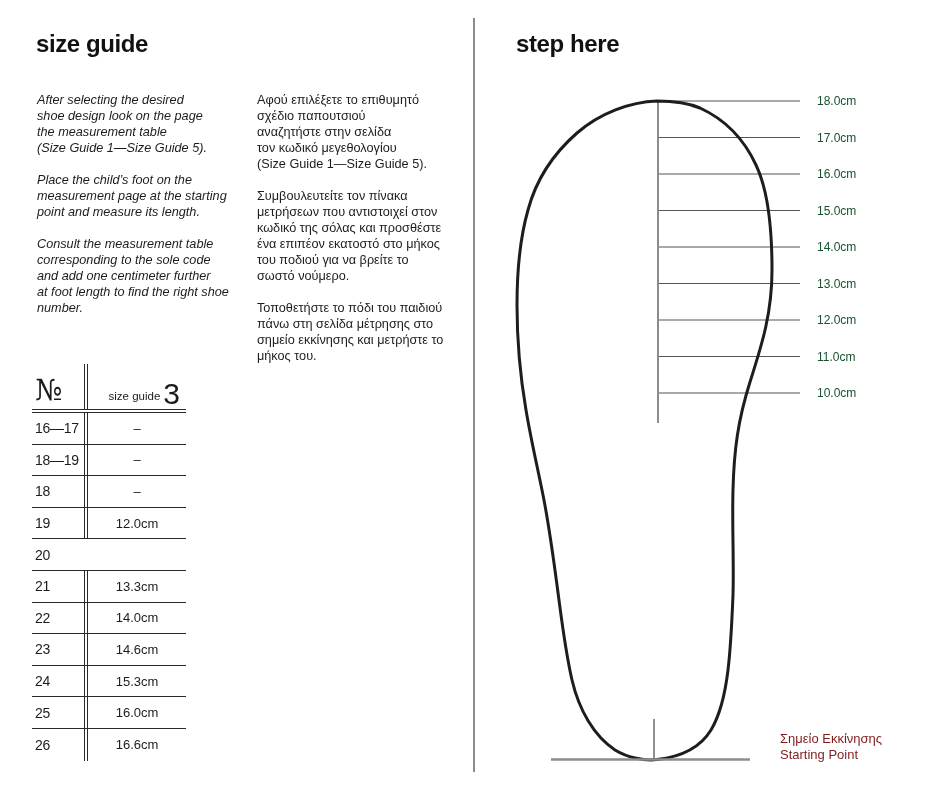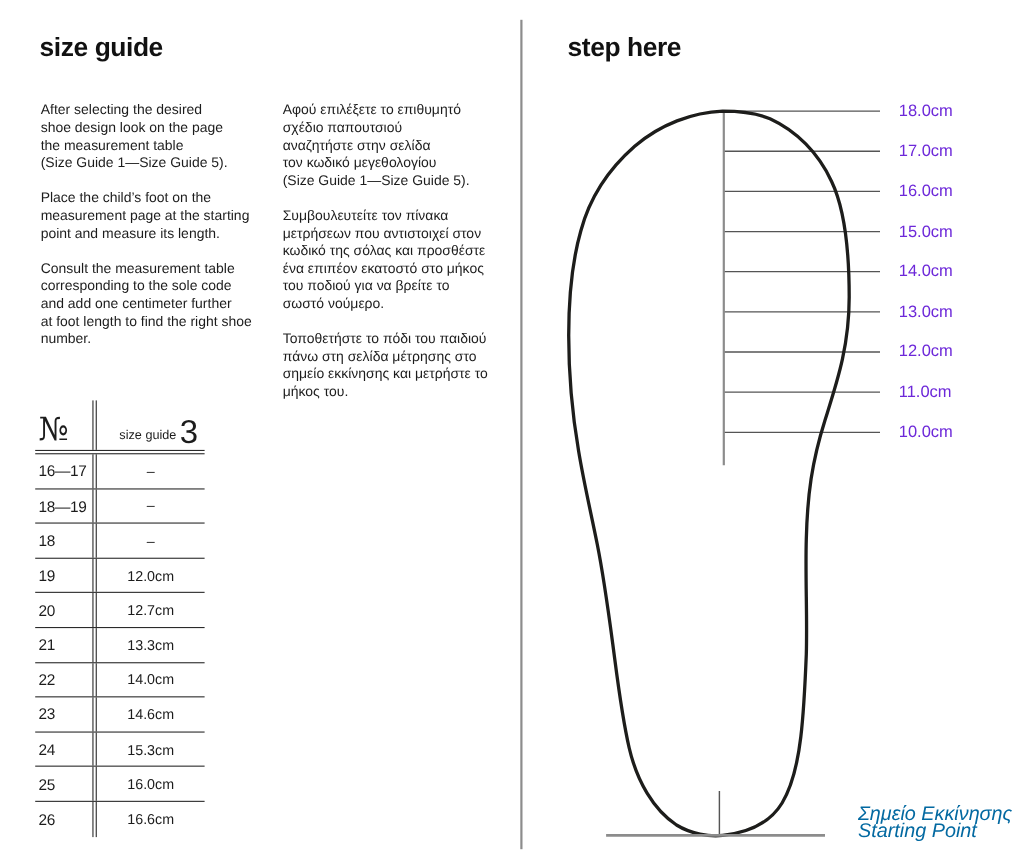--- a/index.html
+++ b/index.html
@@ -10,21 +10,21 @@
     position:absolute; top:30px;
     font-size:24px; font-weight:700; letter-spacing:-0.4px; color:#111;
   }
   #heading-left { left:36px; }
   #heading-right { left:516px;text-align:center; }
 
   .text-col {
     position:absolute; top:92px; width:222px;
     font-size:12.7px; line-height:16px; color:#1c1c1c;
   }
-  #col-en { left:37px; }
+  #col-en { left:37px;font-style:italic; }
   #col-el { left:257px; width:215px; }
   .text-col p { white-space:pre-line; margin:0 0 16px 0; }
 
   
   #size-table { position:absolute; left:32px; top:364px; width:154px; }
   .t-row { display:flex; height:31.6px; border-bottom:1px solid #2a2a2a; }
   .t-row:last-child { border-bottom:none; }
   .t-head { display:flex; height:49px; border-bottom:4px double #2a2a2a; }
   .c1 { width:52px; display:flex; align-items:center; padding-left:3px;
         font-size:14px; letter-spacing:-0.3px; }
@@ -37,23 +37,23 @@
   .sg-small { font-size:11.5px; padding-bottom:4px; padding-right:3px; }
   .sg-big { font-size:30px; font-weight:400; line-height:0.8; }
 
   
   #divider { position:absolute; left:473px; top:18px; width:2px; height:754px;
              background:#8c8c8c; }
 
   
   #foot-svg { position:absolute; left:480px; top:60px; }
   .ruler-label { position:absolute; left:817px; width:70px; height:16px;
-                 font-size:15px; line-height:16px; color:#6d28d9; }
+                 font-size:12px; line-height:16px; color:#14532d; }
   #starting-point-label { position:absolute; left:780px; top:731px;
-                 font-size:18px; line-height:16px; color:#0369a1;font-style:italic; }
+                 font-size:13px; line-height:16px; color:#7f1d1d; }
 </style>
 </head>
 <body>
 
 <div class="heading" id="heading-left">size guide</div>
 
 <div class="text-col" id="col-en">
   <p>After selecting the desired
 shoe design look on the page
 the measurement table
@@ -105,21 +105,20 @@
   <div class="t-row">
     <div class="c1">18</div>
     <div class="c2">–</div>
   </div>
   <div class="t-row">
     <div class="c1">19</div>
     <div class="c2">12.0cm</div>
   </div>
   <div class="t-row">
     <div class="c1">20</div>
-    <div class="c2">12.7cm</div>
   </div>
   <div class="t-row">
     <div class="c1">21</div>
     <div class="c2">13.3cm</div>
   </div>
   <div class="t-row">
     <div class="c1">22</div>
     <div class="c2">14.0cm</div>
   </div>
   <div class="t-row">

